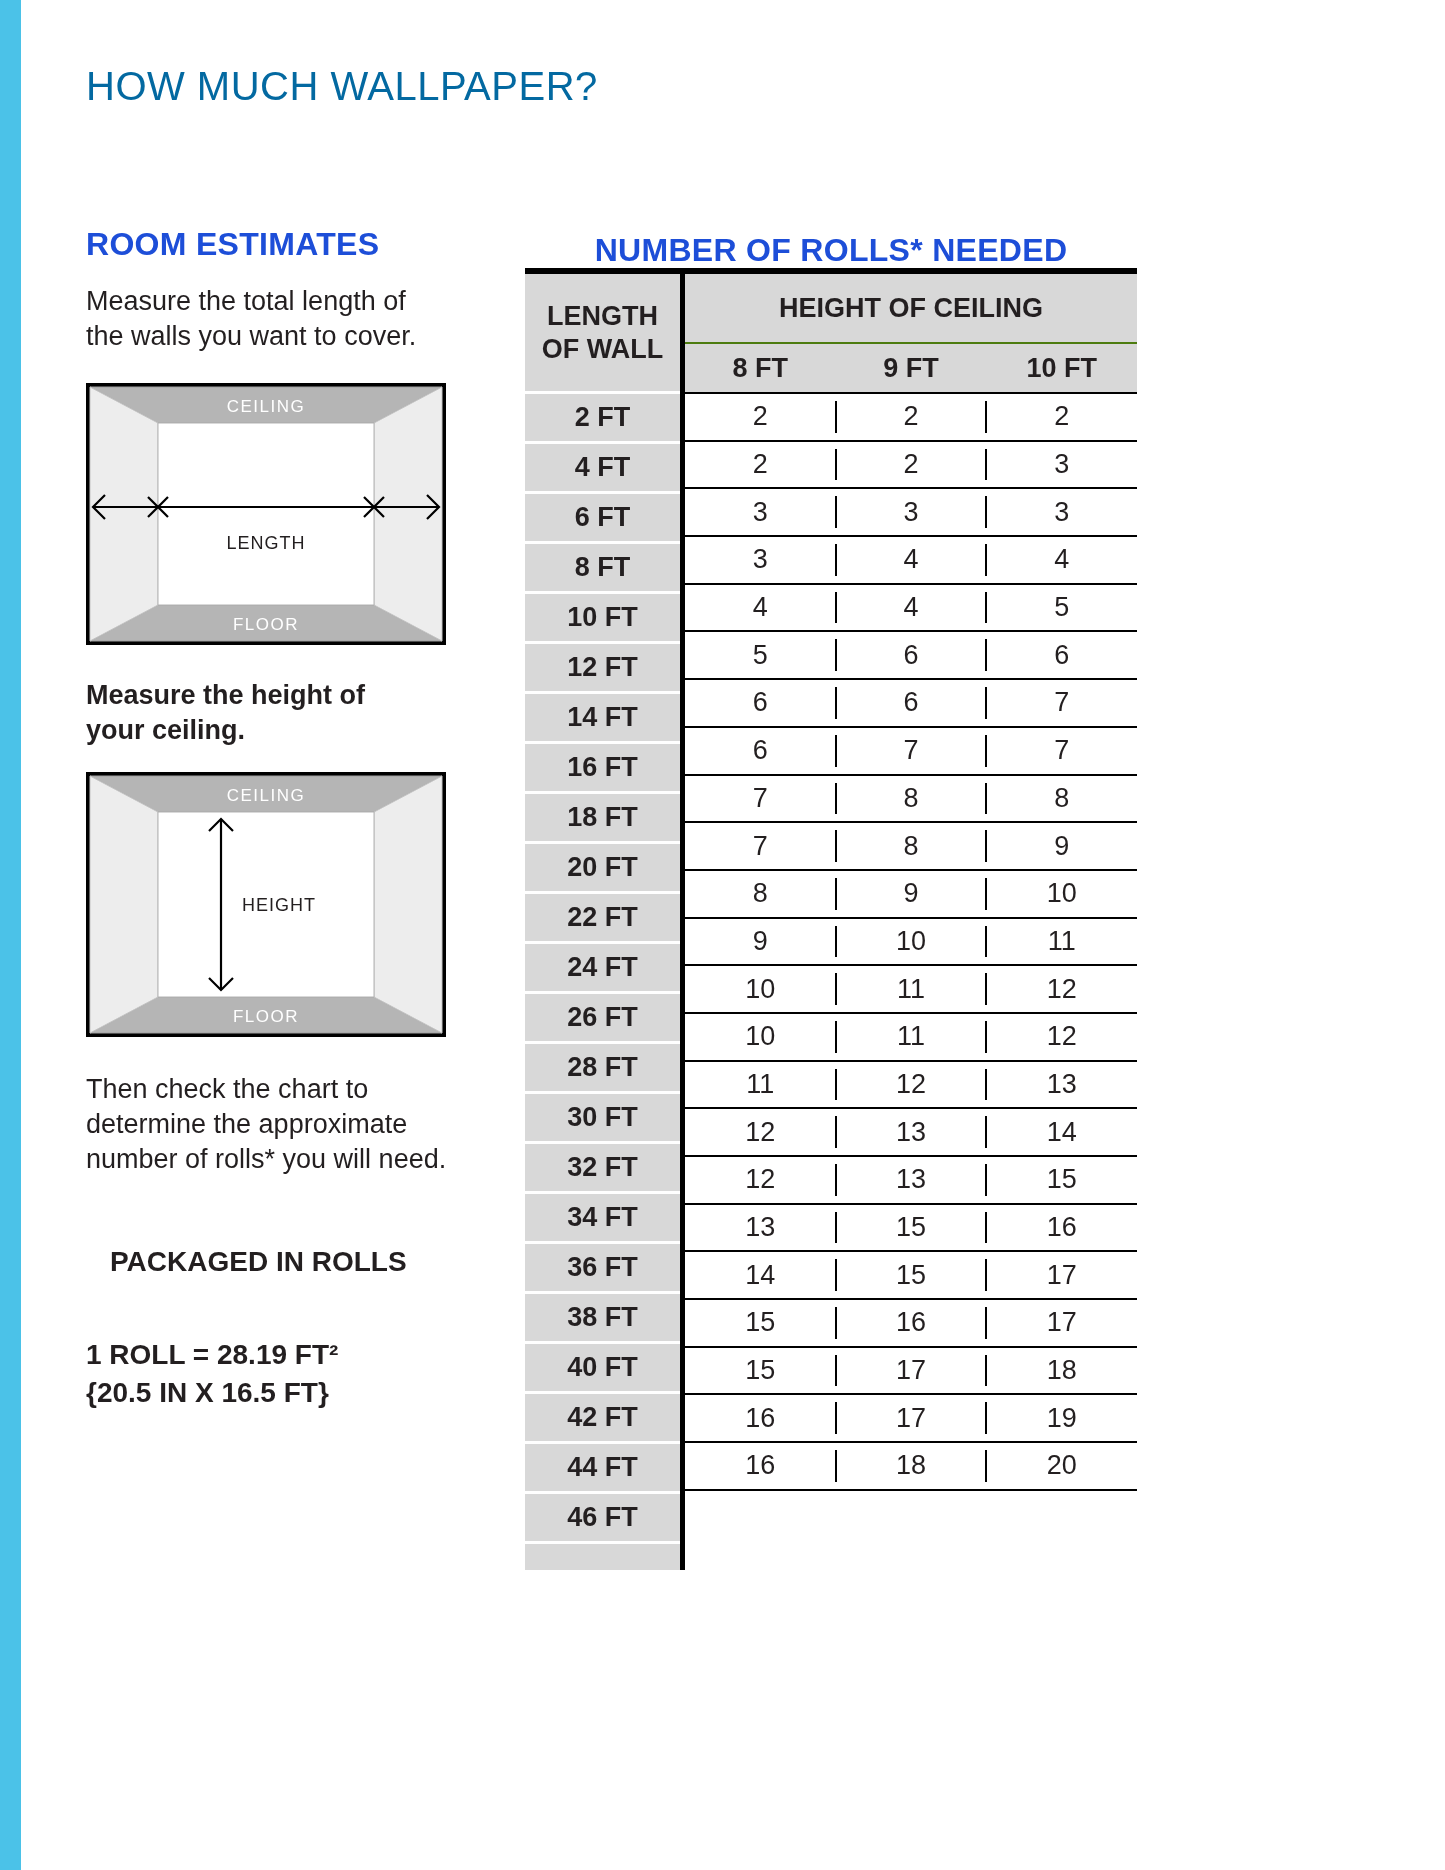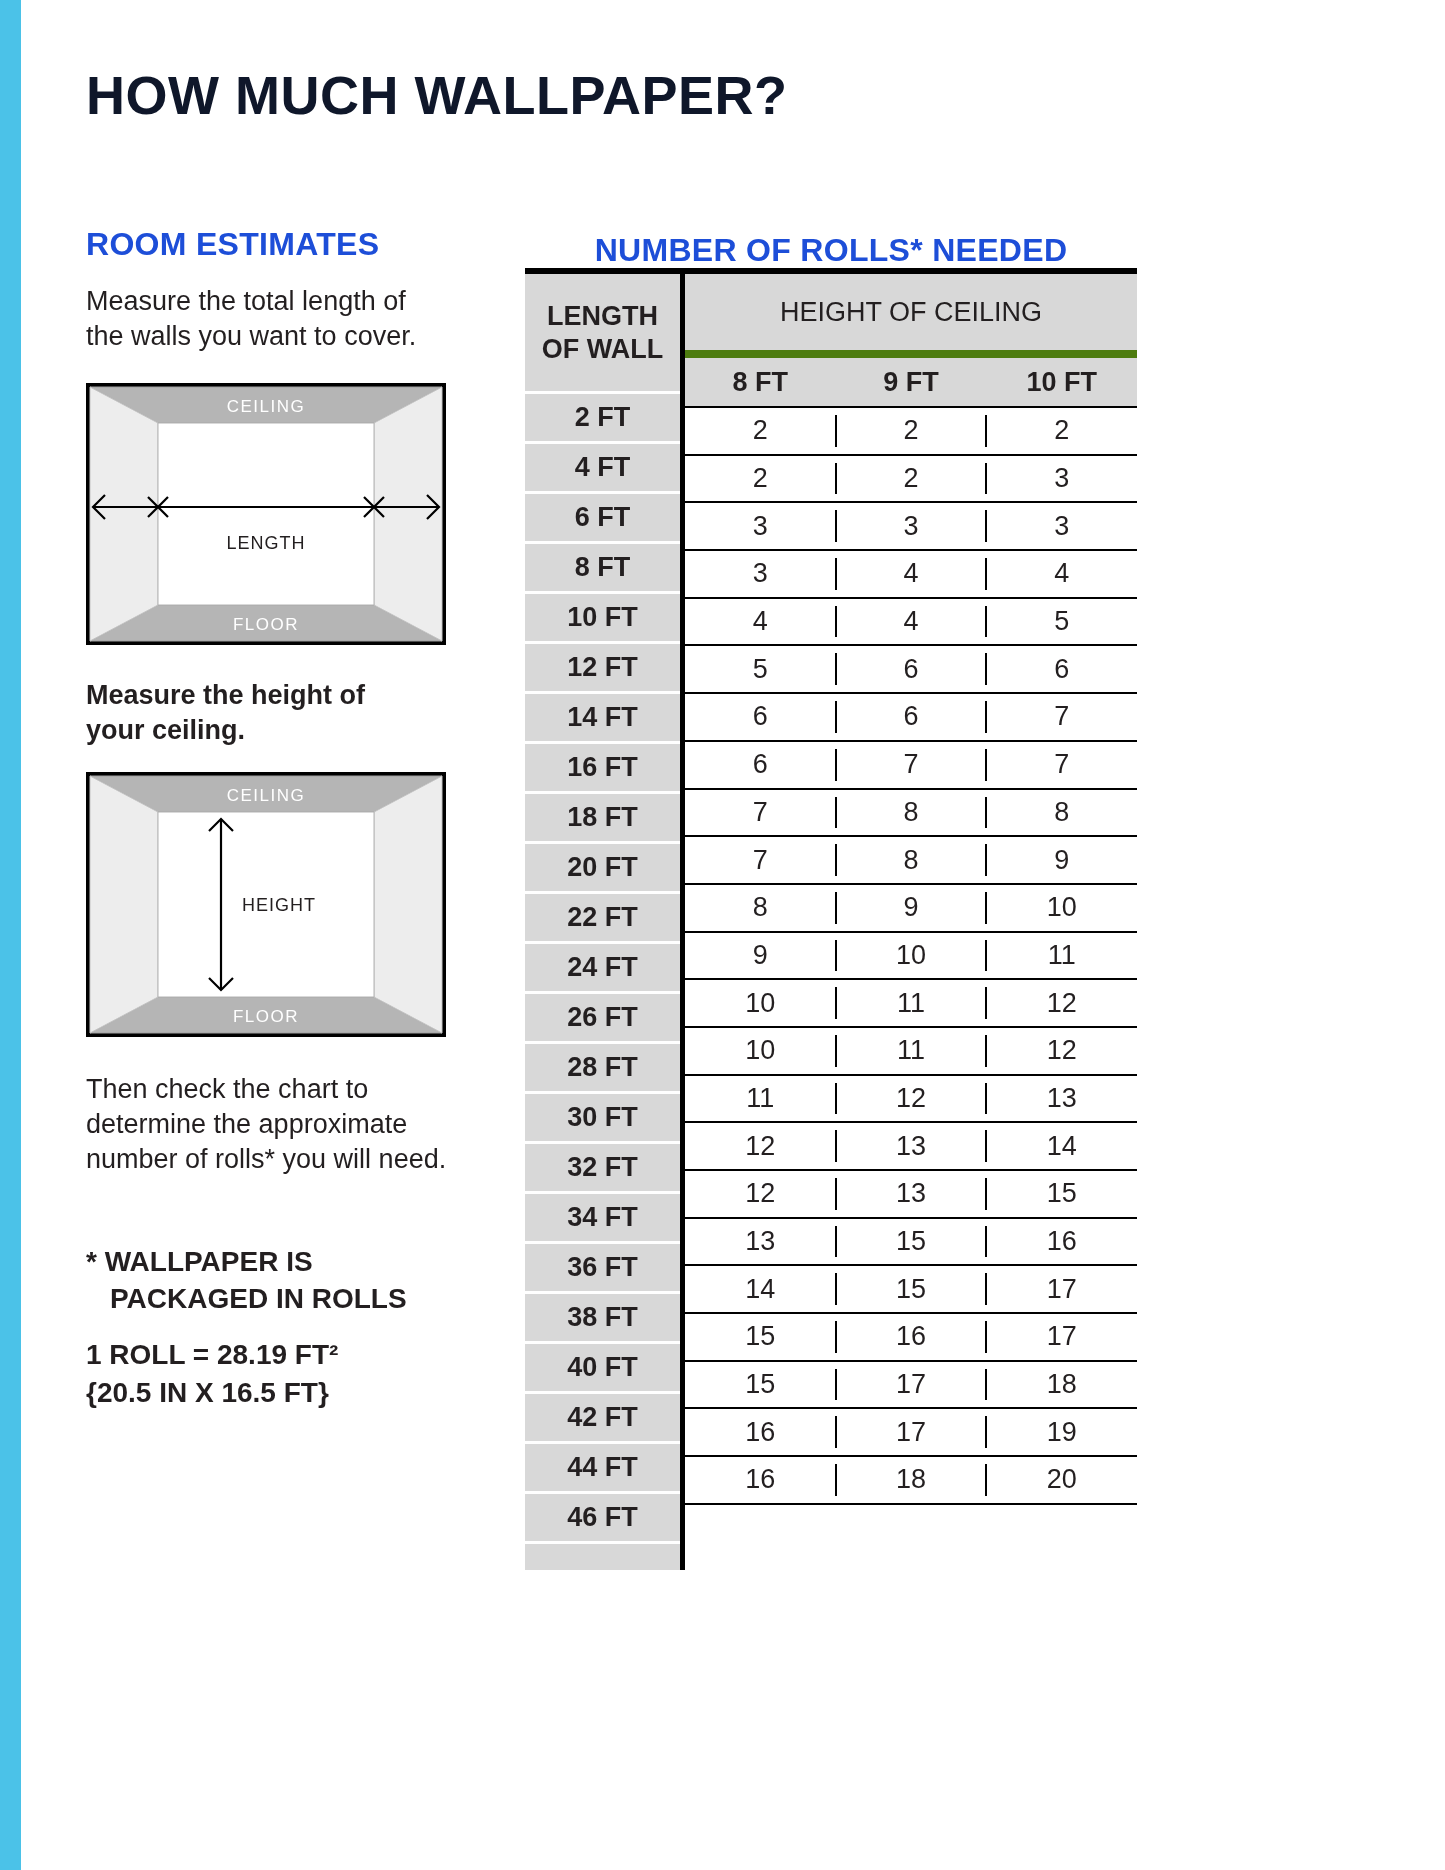--- a/index.html
+++ b/index.html
@@ -9,21 +9,21 @@
     background:#ffffff;
     font-family:"Liberation Sans","DejaVu Sans",sans-serif;
     color:#231f20;
     overflow:hidden;
   }
 
   .accent-bar { position:absolute; left:0; top:0; width:21px; height:1870px; background:#4bc2e8; }
 
   .page-title {
     position:absolute; left:86px; top:64px;
-    font-size:54px; font-weight:bold; color:#0f172a; letter-spacing:0.5px;
+    font-size:40px; font-weight:normal; color:#0369a1; letter-spacing:0.5px;
   }
 
   .section-heading { position:absolute; top:226px; font-size:32px; font-weight:bold; color:#1d4ed8; letter-spacing:0.3px; }
   #room-estimates-heading { left:86px; }
   #rolls-heading { left:525px; width:612px; text-align:center;margin-top:6px; }
 
   .step-text { position:absolute; left:86px; font-size:27px; line-height:35px; white-space:pre-line; }
   #step1 { top:284px; }
   #step2 { top:678px;font-weight:bold; }
   #step3 { top:1072px; }
@@ -52,23 +52,23 @@
     height:50px; background:#d8d8d8; border-bottom:3px solid #fff;
     display:flex; align-items:center; justify-content:center;
     font-weight:bold; font-size:27px;
   }
   .left-col-footer { height:26px; background:#d8d8d8; }
 
   .col-divider { width:5px; background:#000; }
 
   .data-area { flex:1; display:flex; flex-direction:column; }
   .ceiling-header {
-    height:84px; background:#d8d8d8; border-bottom:8px solid #4d7c0f;
+    height:70px; background:#d8d8d8; border-bottom:2px solid #4d7c0f;
     display:flex; align-items:center; justify-content:center;
-    font-weight:normal; font-size:27px;
+    font-weight:bold; font-size:27px;
   }
   .col-headers { height:50px; background:#d8d8d8; border-bottom:2px solid #000; display:flex; }
   .col-headers > div {
     flex:1; display:flex; align-items:center; justify-content:center;
     font-weight:bold; font-size:27px;
   }
   .data-row { height:47.7px; border-bottom:2px solid #000; display:flex; }
   .data-cell {
     flex:1; position:relative;
     display:flex; align-items:center; justify-content:center;
@@ -132,21 +132,20 @@
     <polyline points="123,206 135,218 147,206"></polyline>
   </g>
   <text x="156" y="139" text-anchor="start" fill="#231f20" font-size="18" letter-spacing="1">HEIGHT</text>
 </svg>
 
 <p class="step-text" id="step3">Then check the chart to
 determine the approximate
 number of rolls* you will need.</p>
 
 <div class="footnote">
-  <div>* WALLPAPER IS</div>
   <div class="indent">PACKAGED IN ROLLS</div>
 </div>
 
 <div class="roll-info">
   <div>1 ROLL = 28.19 FT²</div>
   <div>{20.5 IN X 16.5 FT}</div>
 </div>
 
 <div class="rolls-table">
   <div class="table-top-border"></div>

